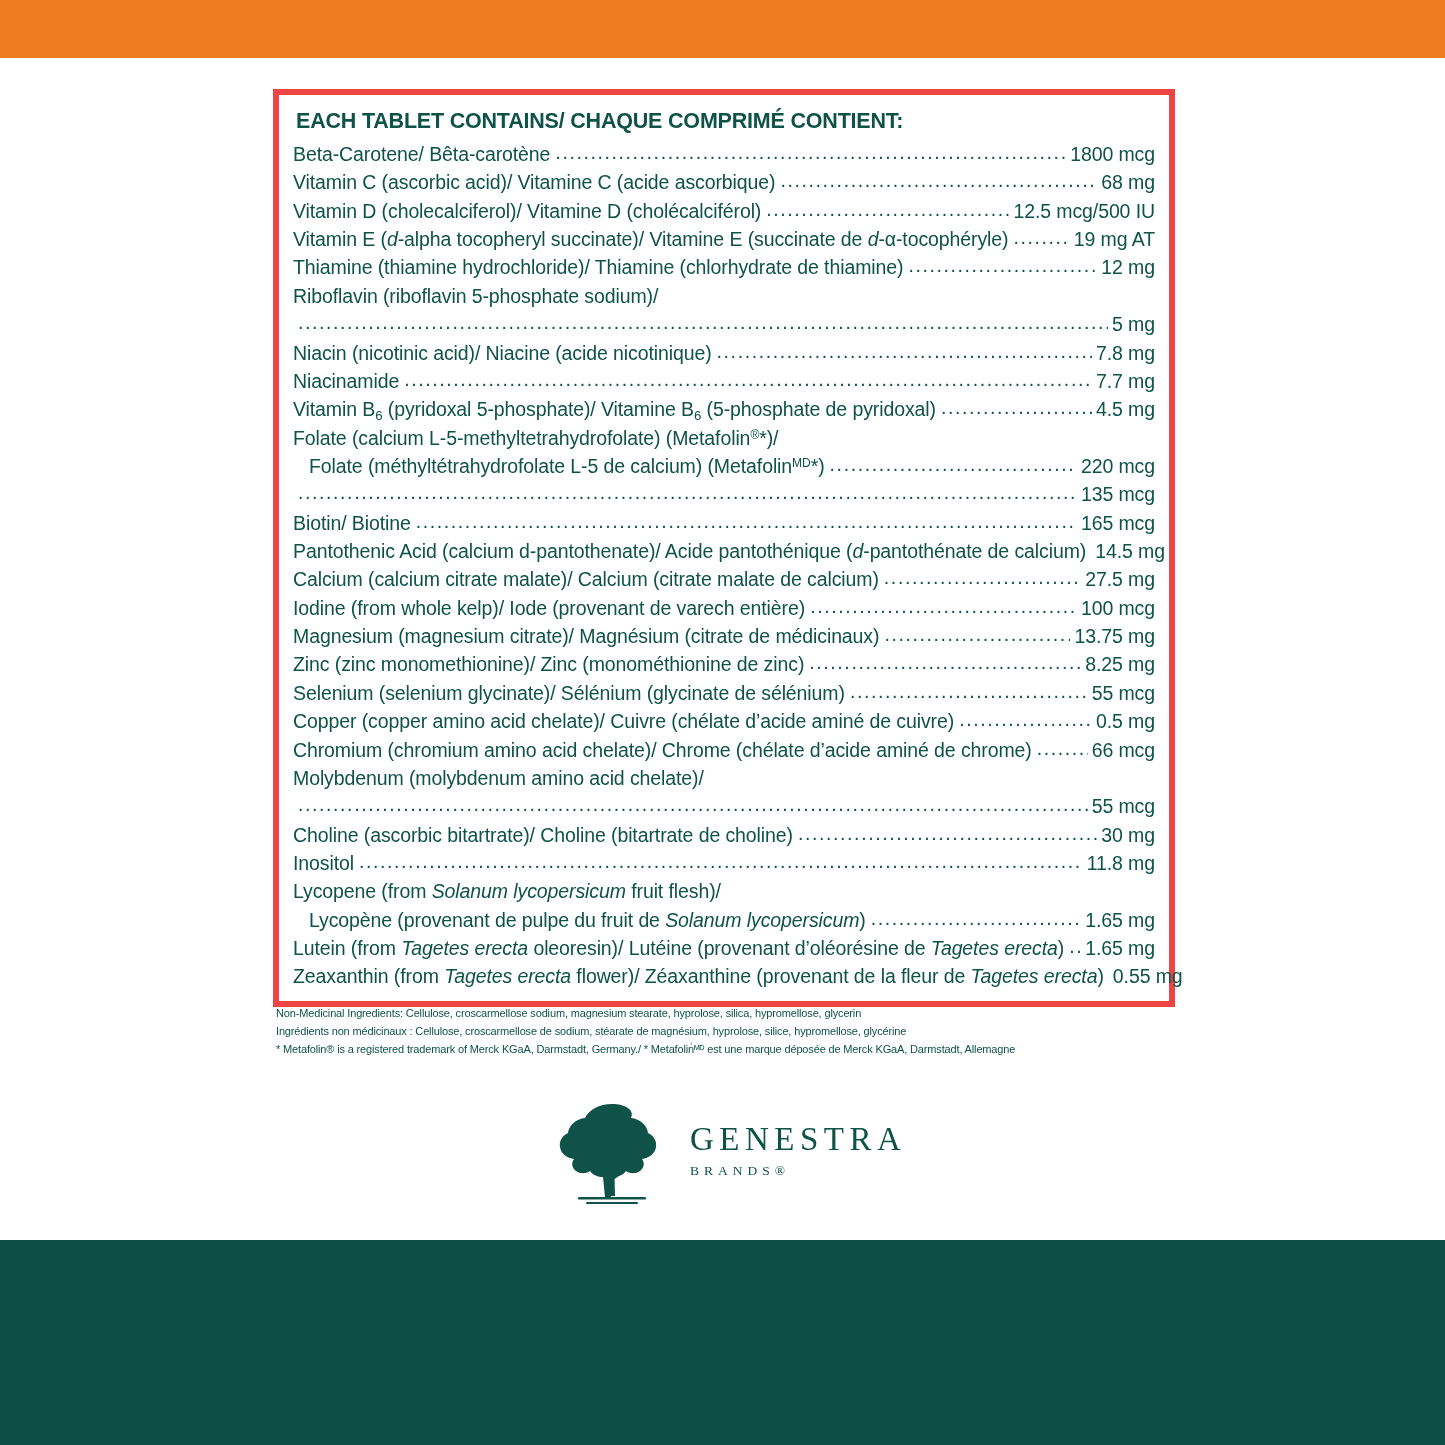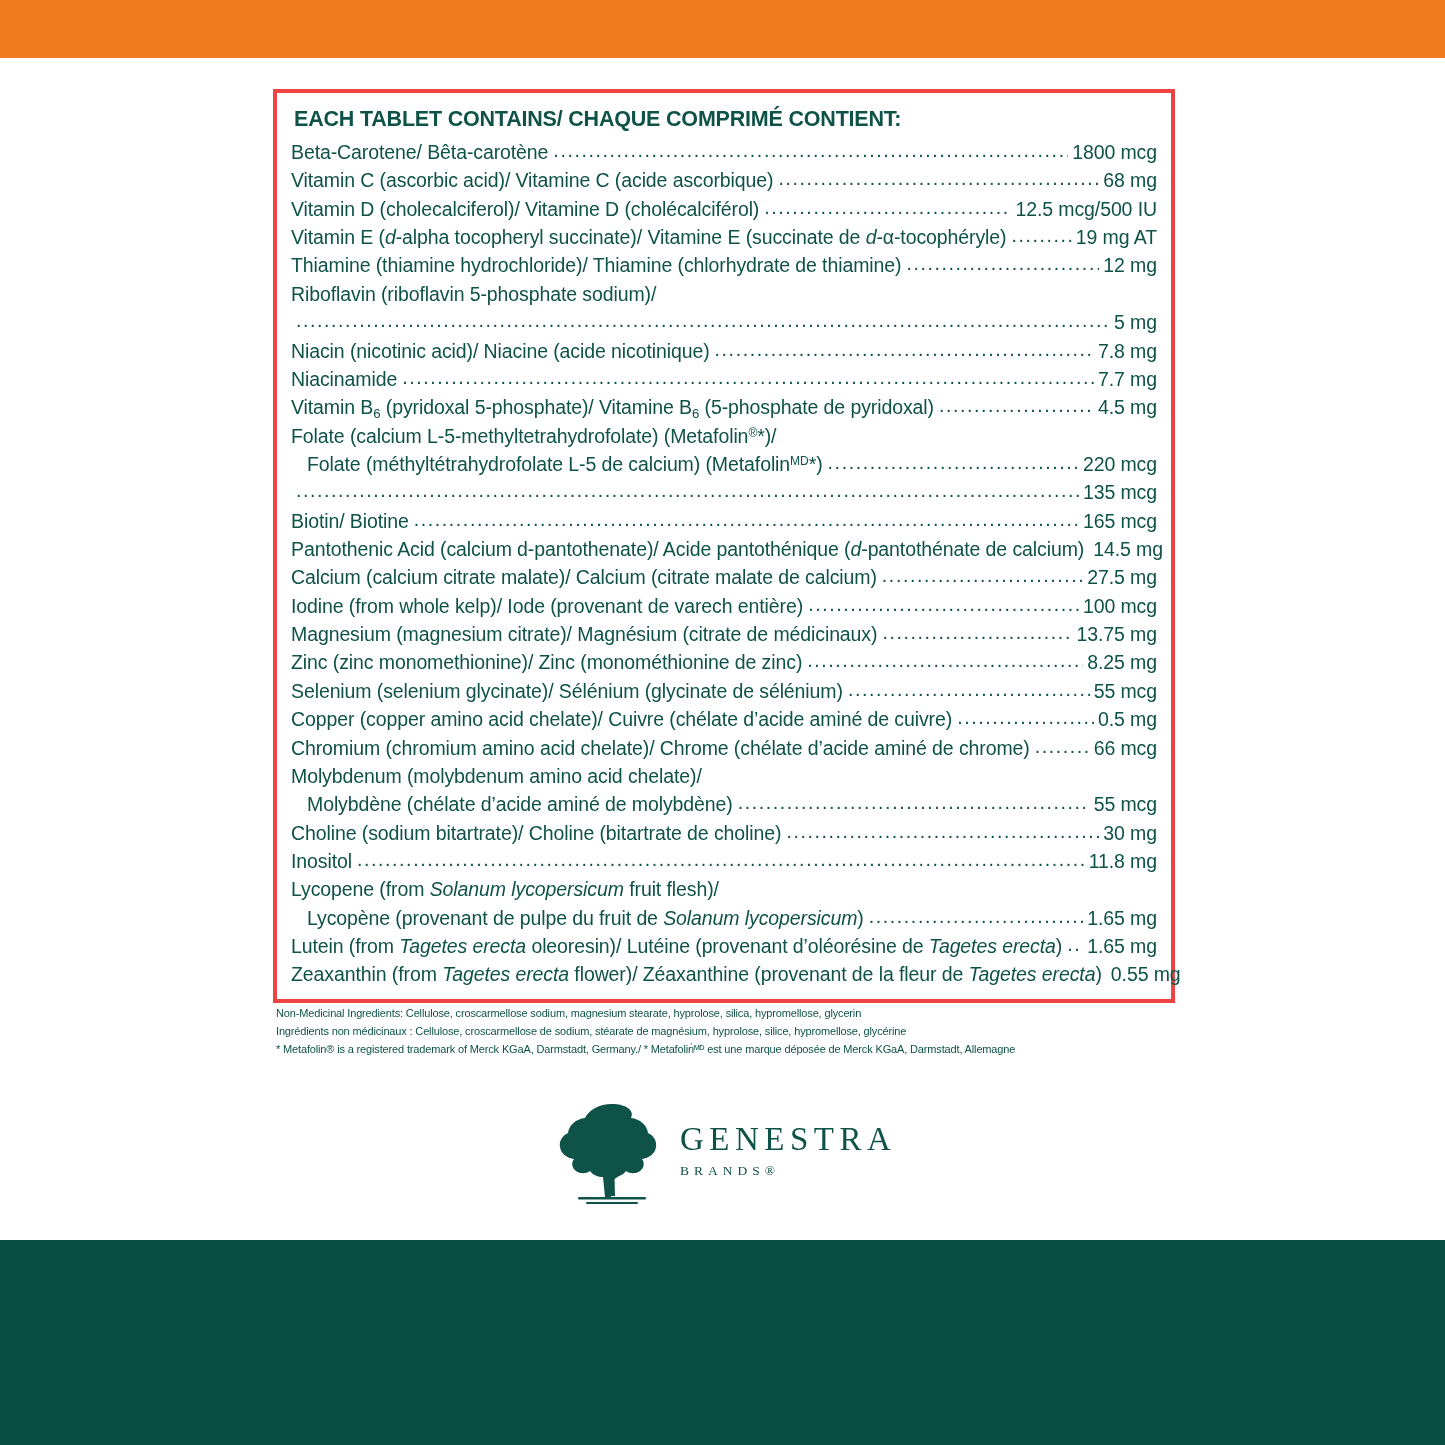--- a/index.html
+++ b/index.html
@@ -42,21 +42,21 @@
     width: 1210px;
     height: 1182px;
     background: #ffffff;
   }
   
   .panel {
     position: absolute;
     left: 155px;
     top: 31px;
     width: 902px;
-    border: 4px solid #ef4444;
+    border: 6px solid #ef4444;
     box-sizing: border-box;
     padding: 12px 14px 10px 14px;
     background: #ffffff;
   }
   .panel-title {
     color: #0e5248;
     font-size: 21.5px;
     font-weight: bold;
     letter-spacing: -0.2px;
     margin: 2px 0 6px 3px;
@@ -133,21 +133,21 @@
     height: 120px;
     display: flex;
     align-items: center;
   }
   .tree-icon {
     width: 128px;
     height: 110px;
     flex: 0 0 auto;
   }
   .brand-text {
-    margin-left: 4px;
+    margin-left: 14px;
     padding-bottom: 6px;
   }
   .brand-name {
     color: #0e5248;
     font-size: 33px;
     letter-spacing: 5.5px;
     font-family: "Liberation Serif", serif;
   }
   .brand-sub {
     color: #0e5248;
@@ -274,26 +274,25 @@
           <li class="ing-row">
             <span class="ing-name">Chromium (chromium amino acid chelate)/ Chrome (chélate d’acide aminé de chrome)</span>
             <span class="dots">............................................................................................................................................</span>
             <span class="ing-amt">66 mcg</span>
           </li>
           <li class="ing-row nodots">
             <span class="ing-name">Molybdenum (molybdenum amino acid chelate)/</span>
             <span class="ing-amt"></span>
           </li>
           <li class="ing-row indent">
-            <span class="ing-name">Molybdène (chélate d’acide aminé de molybdène)</span>
             <span class="dots">............................................................................................................................................</span>
             <span class="ing-amt">55 mcg</span>
           </li>
           <li class="ing-row">
-            <span class="ing-name">Choline (sodium bitartrate)/ Choline (bitartrate de choline)</span>
+            <span class="ing-name">Choline (ascorbic bitartrate)/ Choline (bitartrate de choline)</span>
             <span class="dots">............................................................................................................................................</span>
             <span class="ing-amt">30 mg</span>
           </li>
           <li class="ing-row">
             <span class="ing-name">Inositol</span>
             <span class="dots">............................................................................................................................................</span>
             <span class="ing-amt">11.8 mg</span>
           </li>
           <li class="ing-row nodots">
             <span class="ing-name">Lycopene (from <i>Solanum lycopersicum</i> fruit flesh)/</span>

